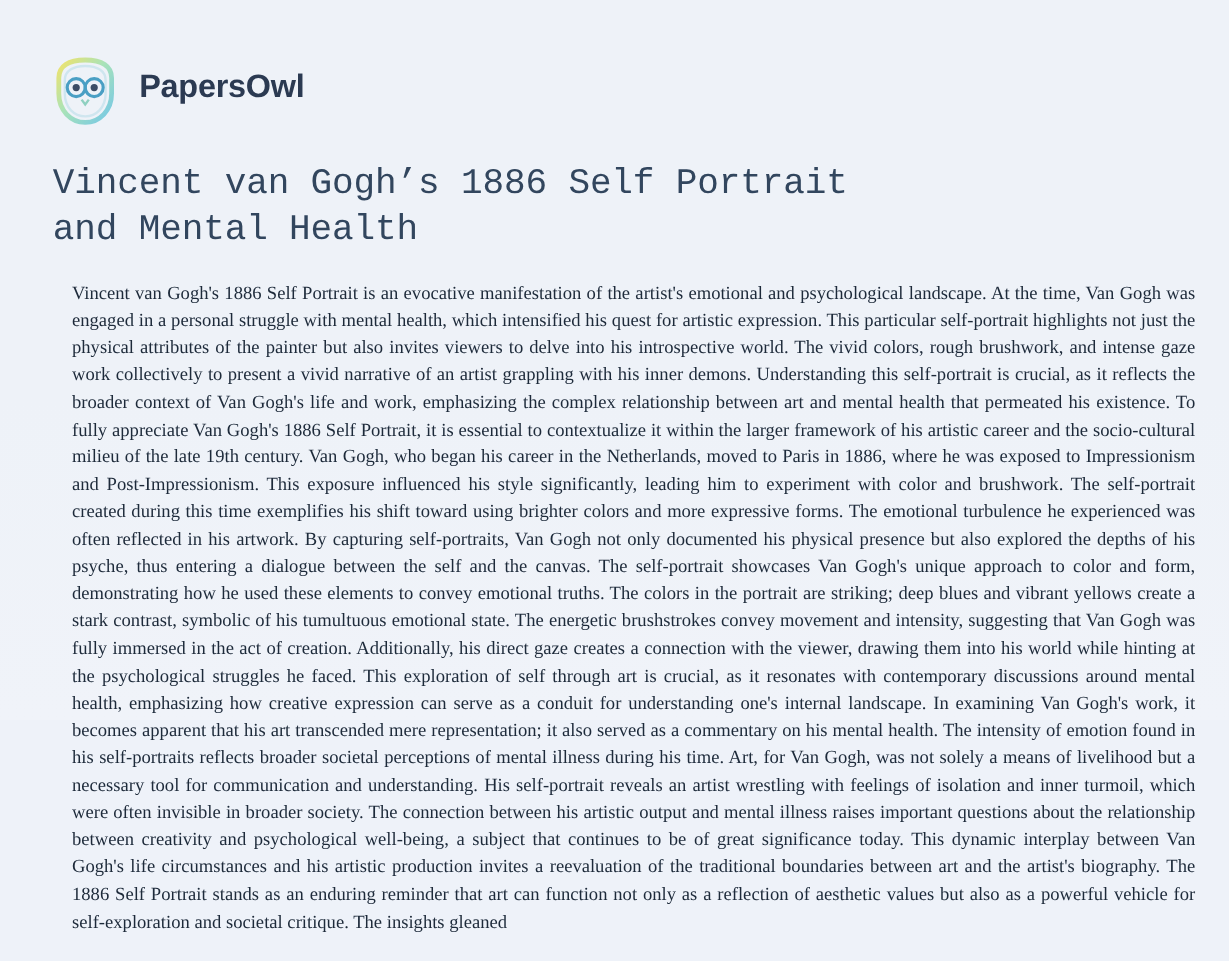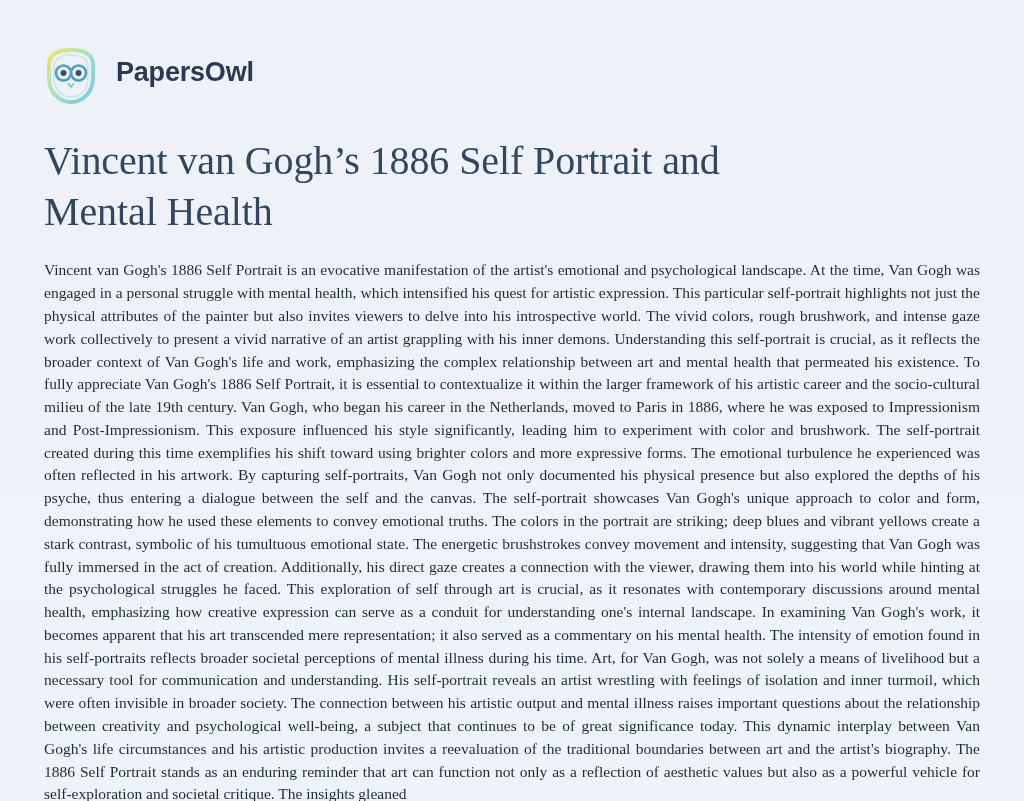--- a/index.html
+++ b/index.html
@@ -50,36 +50,36 @@
     font-size: 16.5px;
     color: #9fb0c6;
     letter-spacing: 0.1px;
     line-height: 1.2;
     white-space: nowrap;
   }
   .content {
     padding: 28px 44px 0 44px;
   }
   h1.doc-title {
-    font-family: Liberation Serif, serif;
-    font-size: 40px;
+    font-family: Liberation Mono, monospace;
+    font-size: 30px;
     font-weight: normal;
     color: #32465e;
     line-height: 1.28;
     margin: 0 0 22px 0;
     max-width: 700px;
     letter-spacing: -0.1px;
   }
   .body-text {
     font-family: "Liberation Serif", serif;
     font-size: 15.5px;
     line-height: 1.47;
     color: #1d2a3a;
     text-align: justify;
-    margin: 0;
+    margin: 16px;
     width: 936px;
   }
 </style>
 </head>
 <body>
 
 <div class="page">
 
   <div class="header">
     <div class="logo-mark">

